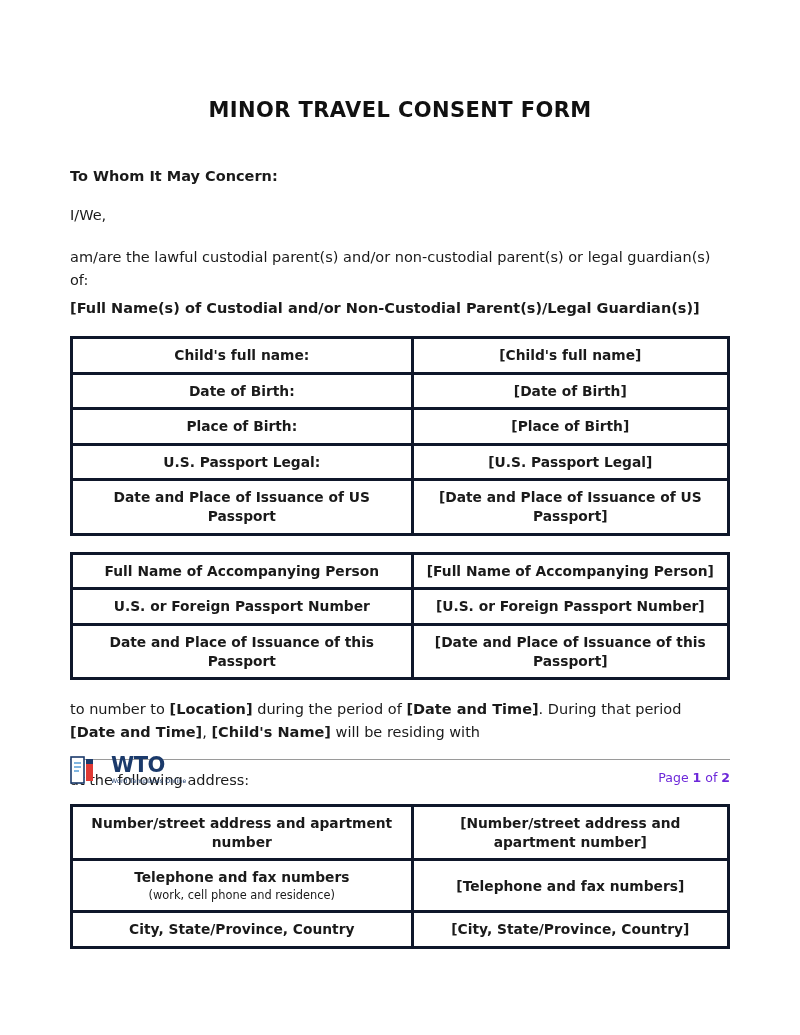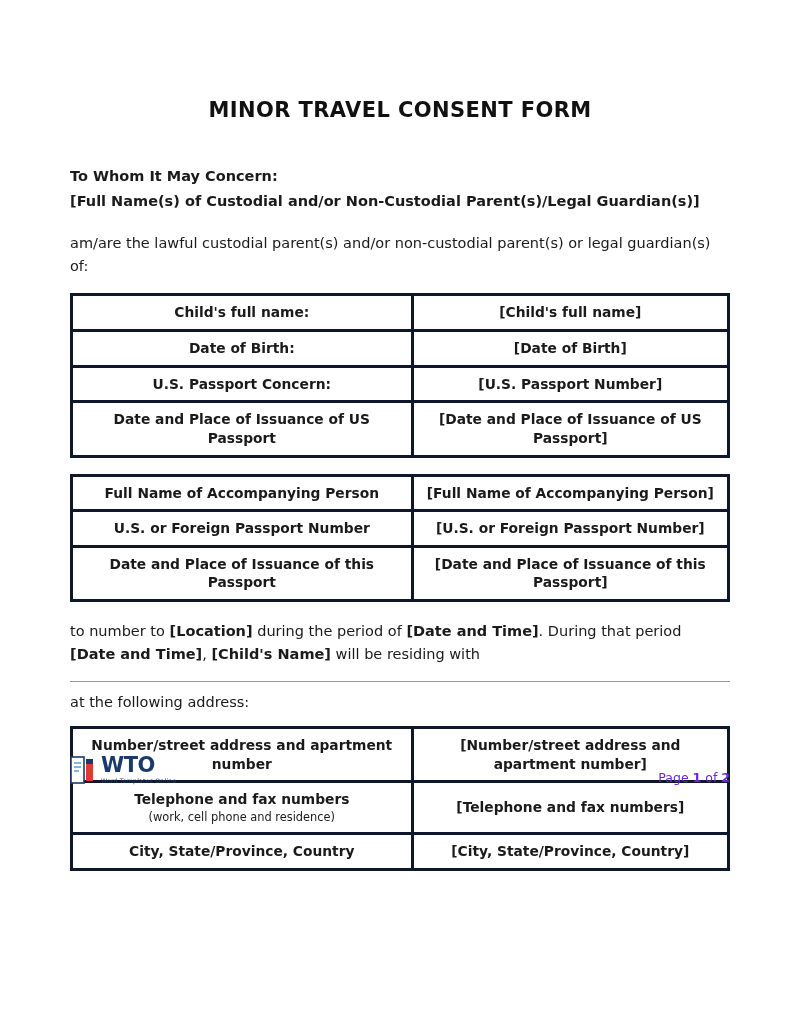--- a/index.html
+++ b/index.html
@@ -93,21 +93,21 @@
     left: 70px;
     right: 70px;
     bottom: 38px;
     display: flex;
     align-items: flex-end;
     justify-content: space-between;
   }
   .logo {
     display: flex;
     align-items: center;
-    gap: 5px;
+    gap: 15px;
   }
   .logo-mark {
     width: 26px;
     height: 30px;
     position: relative;
   }
   .logo-text-wrap {
     display: flex;
     flex-direction: column;
     line-height: 1;
@@ -134,37 +134,42 @@
 </style>
 </head>
 <body>
 
 <div class="page">
 
   <h1 class="doc-title">MINOR TRAVEL CONSENT FORM</h1>
 
   <div class="salutation">To Whom It May Concern:</div>
 
+  <div class="para">I/We,</div>
+  <div class="para">am/are the lawful custodial parent(s) and/or non-custodial parent(s) or legal guardian(s) of:</div>
+
   <div class="para tight bold">[Full Name(s) of Custodial and/or Non-Custodial Parent(s)/Legal Guardian(s)]</div>
-
-  <div class="para">am/are the lawful custodial parent(s) and/or non-custodial parent(s) or legal guardian(s) of:</div>
 
   <table class="form-table">
     <tbody>
       <tr>
         <td class="label-cell">Child's full name:</td>
         <td class="value-cell">[Child's full name]</td>
       </tr>
       <tr>
         <td class="label-cell">Date of Birth:</td>
         <td class="value-cell">[Date of Birth]</td>
       </tr>
       <tr>
-        <td class="label-cell">U.S. Passport Concern:</td>
-        <td class="value-cell">[U.S. Passport Number]</td>
+        <td class="label-cell">Place of Birth:</td>
+        <td class="value-cell">[Place of Birth]</td>
+      </tr>
+      <tr>
+        <td class="label-cell">U.S. Passport Legal:</td>
+        <td class="value-cell">[U.S. Passport Legal]</td>
       </tr>
       <tr>
         <td class="label-cell">Date and Place of Issuance of US Passport</td>
         <td class="value-cell">[Date and Place of Issuance of US Passport]</td>
       </tr>
     </tbody>
   </table>
 
 
   <table class="form-table">

